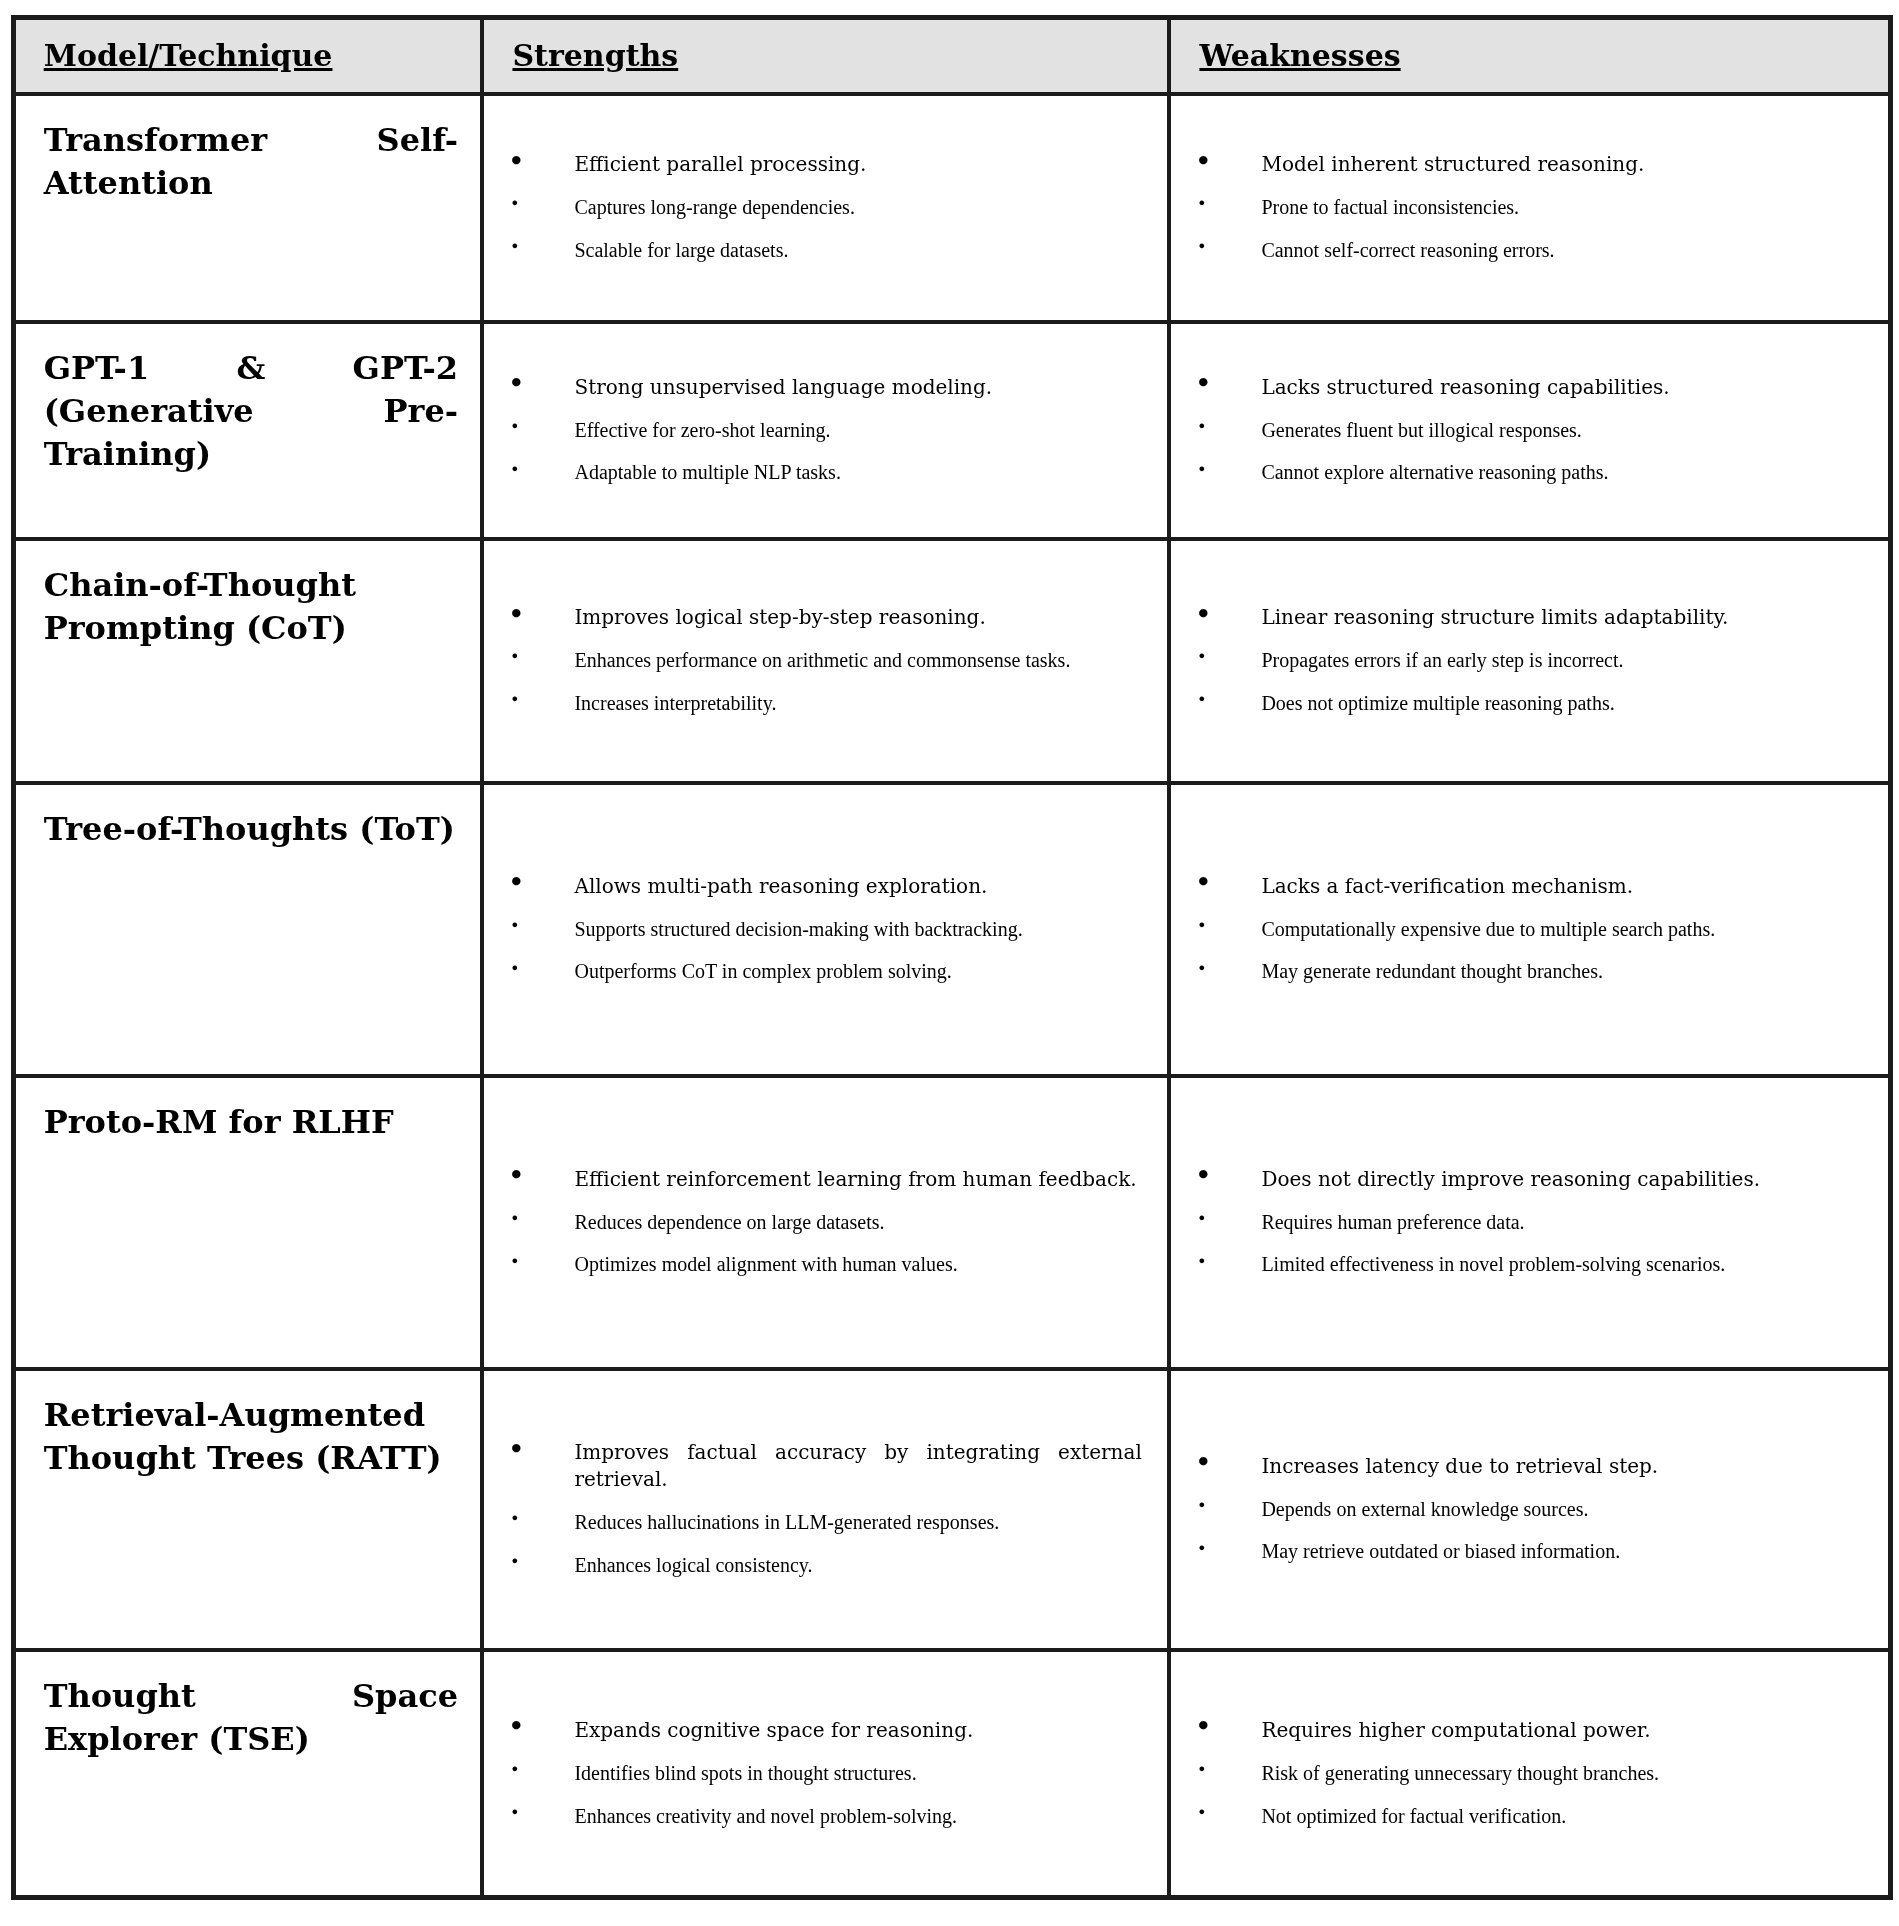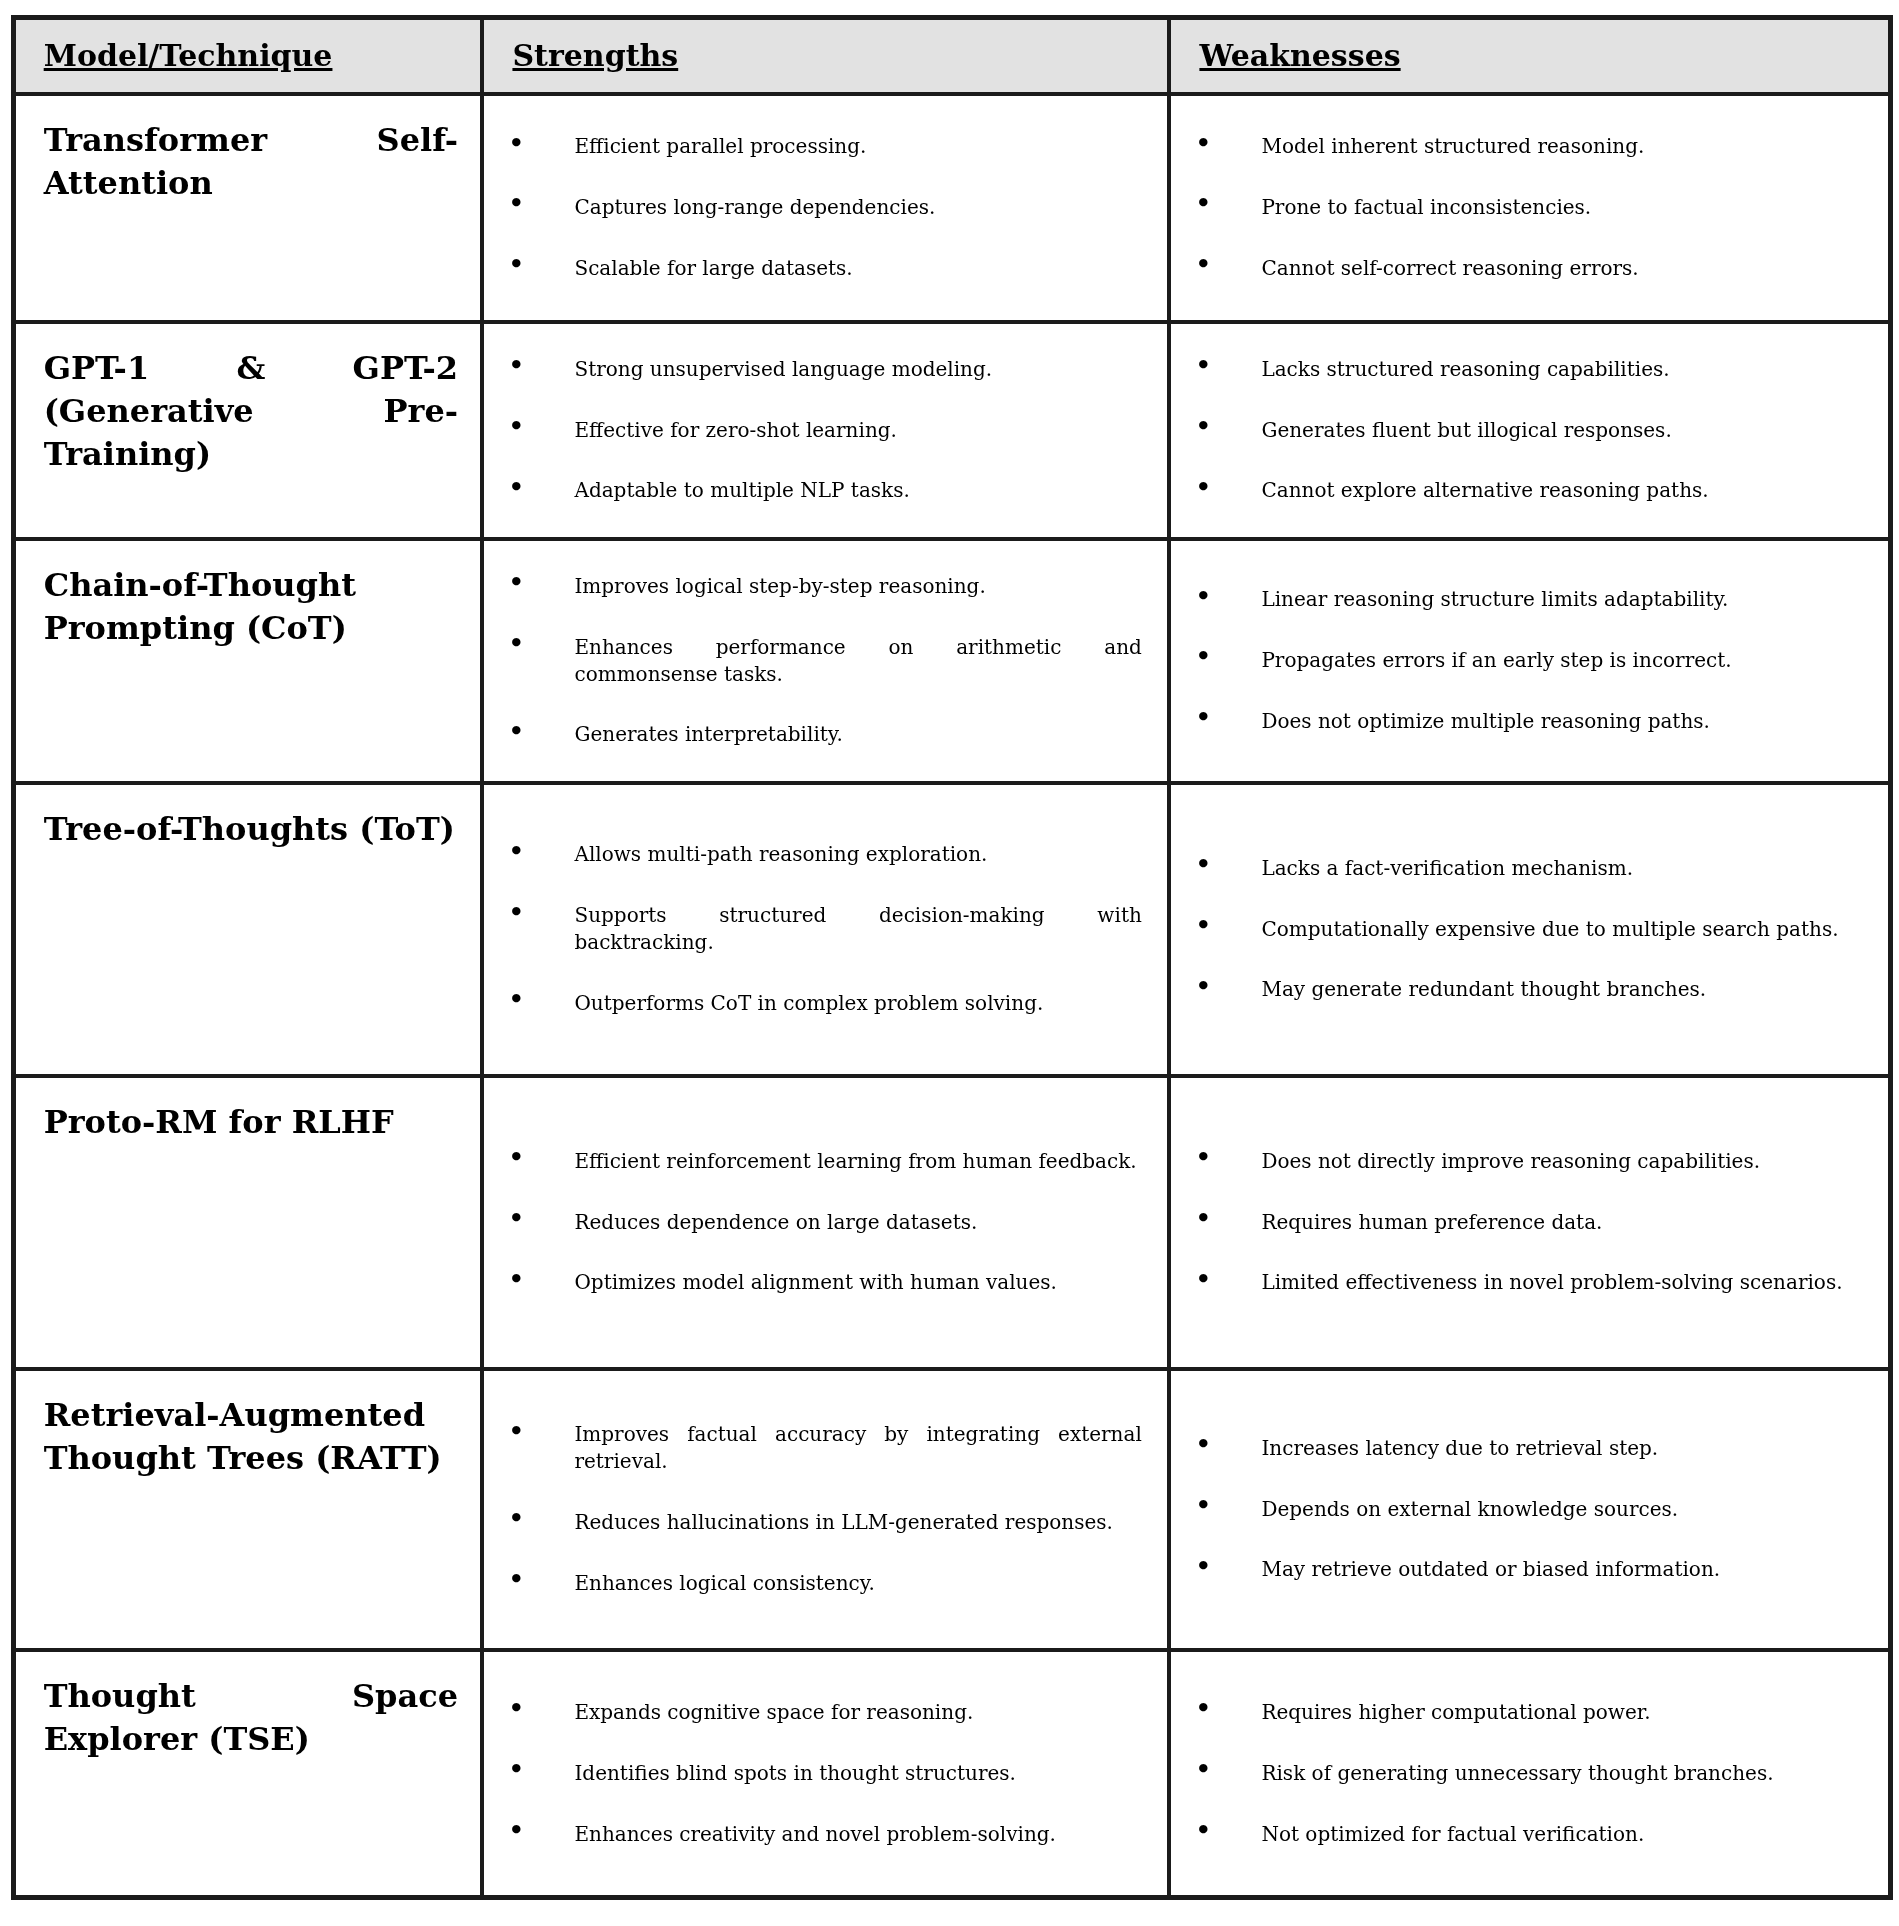--- a/index.html
+++ b/index.html
@@ -72,21 +72,22 @@
     margin:0;
     padding:0;
   }
   ul.bullets li{
     position:relative;
     font-size:20px;
     line-height:1.34;
     text-align:justify;
   }
   ul.bullets li + li{
-    margin-top:34px;
+    margin-top:16px;
+    font-family:Liberation Serif, serif;
   }
   ul.bullets li::before{
     content:"\25CF";
     position:absolute;
     left:-63px;
     top:0.12em;
     font-size:0.55em;
   }
 </style>
 </head>
@@ -148,21 +149,21 @@
   </tr>
 
   <tr class="data-row">
     <td class="model-cell">
       <div class="model-name">Chain-of-Thought Prompting (CoT)</div>
     </td>
     <td class="list-cell">
       <ul class="bullets">
               <li>Improves logical step-by-step reasoning.</li>
               <li>Enhances performance on arithmetic and commonsense tasks.</li>
-              <li>Generates interpretability.</li>
+              <li>Increases interpretability.</li>
             </ul>
     </td>
     <td class="list-cell">
       <ul class="bullets">
               <li>Linear reasoning structure limits adaptability.</li>
               <li>Propagates errors if an early step is incorrect.</li>
               <li>Does not optimize multiple reasoning paths.</li>
             </ul>
     </td>
   </tr>

